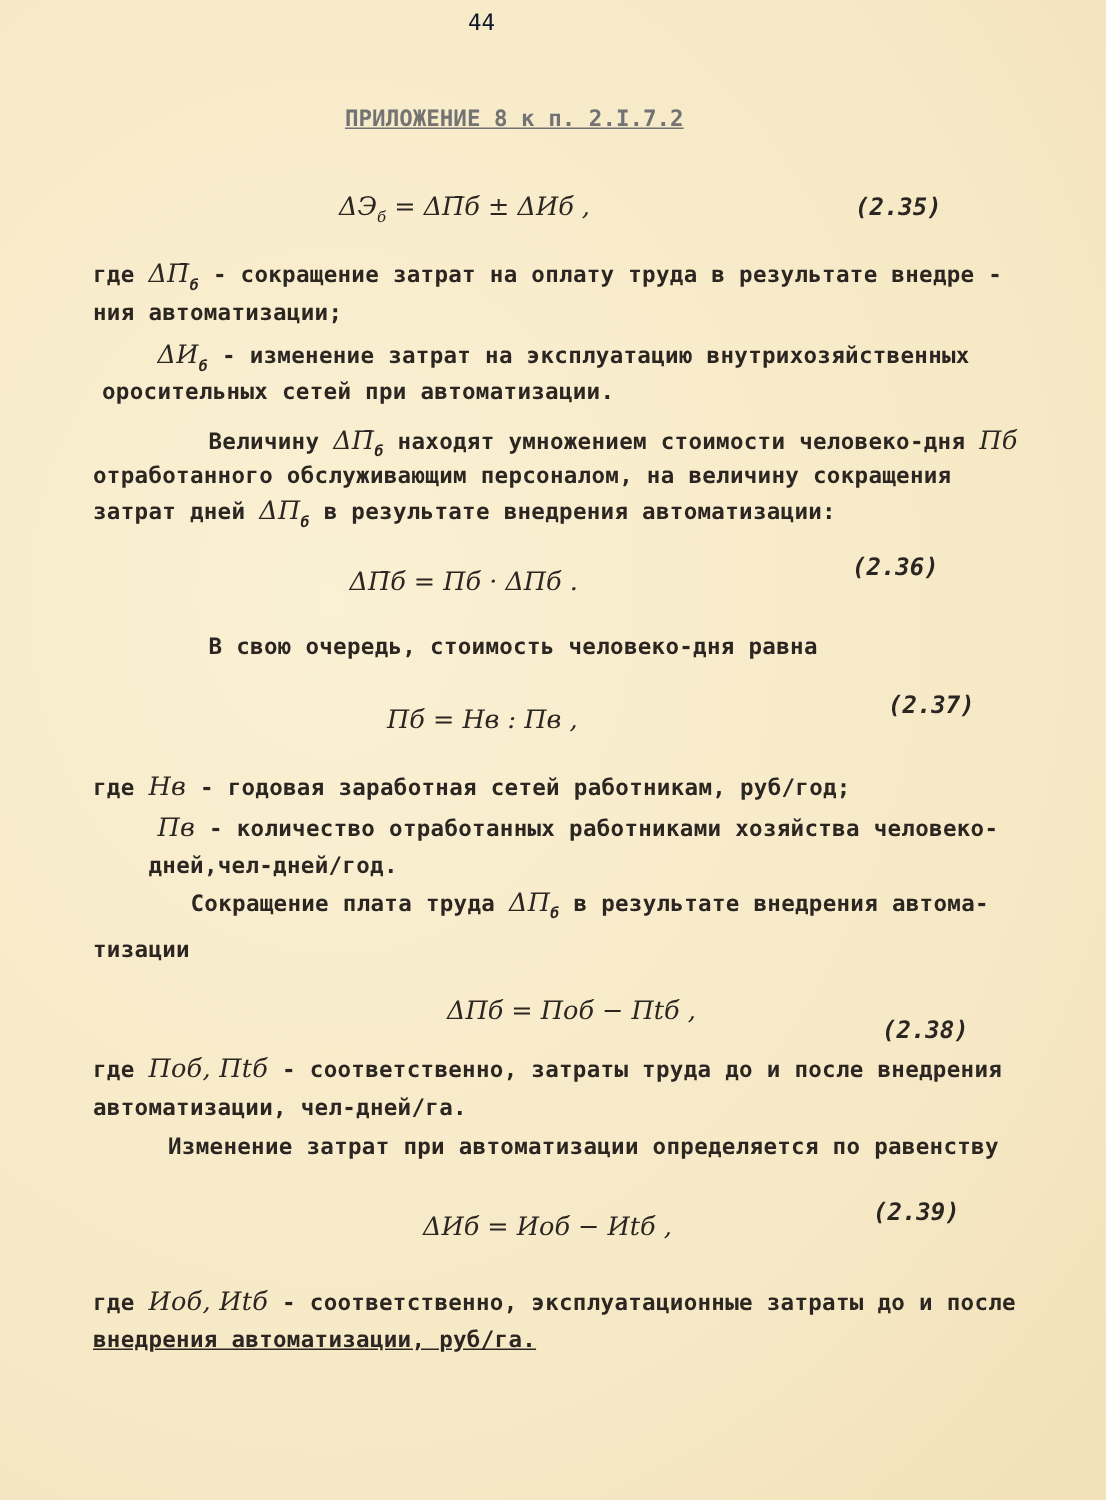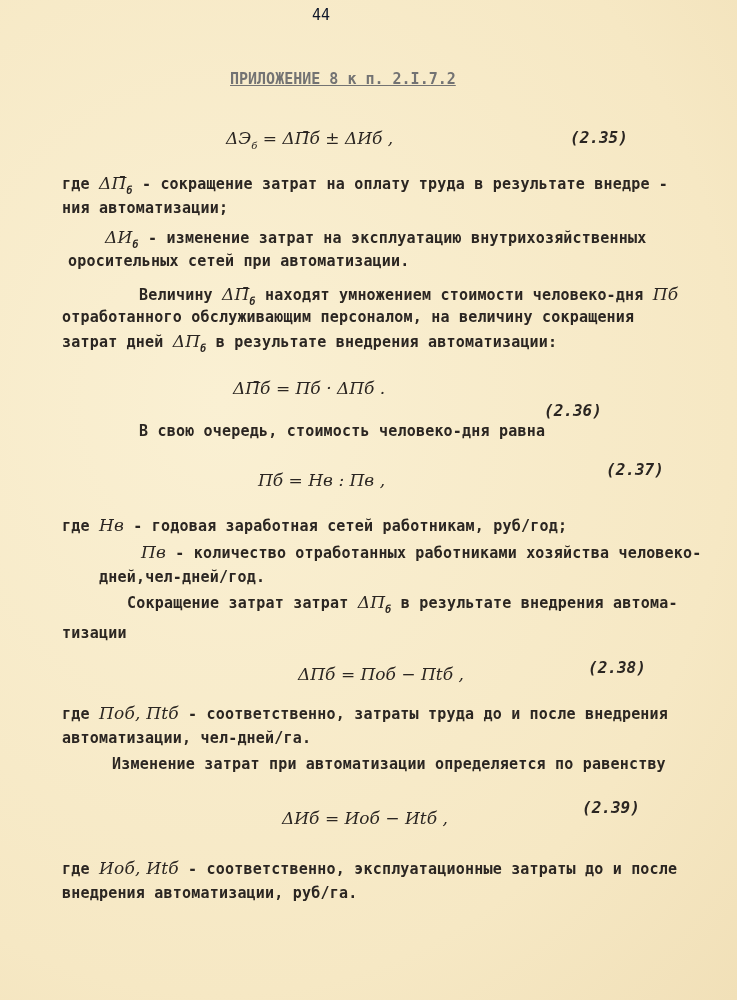--- a/index.html
+++ b/index.html
@@ -54,61 +54,61 @@
     <span class="math">Пб</span>
   </div>
   <div class="abs txt" style="left:62px; top:308px;">отработанного обслуживающим персоналом, на величину сокращения</div>
   <div class="abs txt" style="left:62px; top:331px;">
     <span>затрат дней</span>
     <span class="math">ΔП</span><span class="sub">б</span>
     <span>в результате внедрения автоматизации:</span>
   </div>
 
   <div class="abs math" style="left:233px; top:378px;">ΔП̄б = Пб · ΔПб .</div>
-  <div class="abs eqno" style="left:544px; top:368px;margin-top:33px;">(2.36)</div>
+  <div class="abs eqno" style="left:568px; top:368px;">(2.36)</div>
 
   <div class="abs txt" style="left:105px; top:422px;margin-left:34px;">В свою очередь, стоимость человеко-дня равна</div>
 
   <div class="abs math" style="left:258px; top:470px;">Пб = Нв : Пв ,</div>
-  <div class="abs eqno" style="left:606px; top:460px;">(2.37)</div>
+  <div class="abs eqno" style="left:592px; top:460px;">(2.37)</div>
 
   <div class="abs txt" style="left:62px; top:515px;">
     <span>где</span>
     <span class="math">Нв</span>
     <span>- годовая заработная сетей работникам, руб/год;</span>
   </div>
 
-  <div class="abs txt" style="left:105px; top:542px;margin-left:36px;">
+  <div class="abs txt" style="left:105px; top:542px;">
     <span class="math">Пв</span>
     <span>- количество отработанных работниками хозяйства человеко-</span>
   </div>
   <div class="abs txt" style="left:74px; top:568px;margin-left:25px;">дней,чел-дней/год.</div>
 
   <div class="abs txt" style="left:127px; top:592px;">
-    <span>Сокращение затрат затрат</span>
+    <span>Сокращение плата труда</span>
     <span class="math">ΔП</span><span class="sub">б</span>
     <span>в результате внедрения автома-</span>
   </div>
   <div class="abs txt" style="left:62px; top:624px;">тизации</div>
 
   <div class="abs math" style="left:298px; top:664px;">ΔПб = Поб − Пtб ,</div>
-  <div class="abs eqno" style="left:588px; top:658px;">(2.38)</div>
+  <div class="abs eqno" style="left:588px; top:677px;">(2.38)</div>
 
   <div class="abs txt" style="left:62px; top:703px;">
     <span>где</span>
     <span class="math">Поб, Пtб</span>
     <span>- соответственно, затраты труда до и после внедрения</span>
   </div>
   <div class="abs txt" style="left:62px; top:729px;">автоматизации, чел-дней/га.</div>
 
   <div class="abs txt" style="left:112px; top:755px;">Изменение затрат при автоматизации определяется по равенству</div>
 
   <div class="abs math" style="left:282px; top:808px;">ΔИб = Иоб − Иtб ,</div>
   <div class="abs eqno" style="left:582px; top:798px;">(2.39)</div>
 
   <div class="abs txt" style="left:62px; top:858px;">
     <span>где</span>
     <span class="math">Иоб, Иtб</span>
     <span>- соответственно, эксплуатационные затраты до и после</span>
   </div>
-  <div class="abs txt" style="left:62px; top:884px;">внедрения автоматизации, руб/га.</div>
+  <div class="abs txt" style="left:62px; top:884px;text-decoration:underline;">внедрения автоматизации, руб/га.</div>
 
 </div>
 
 </body></html>

